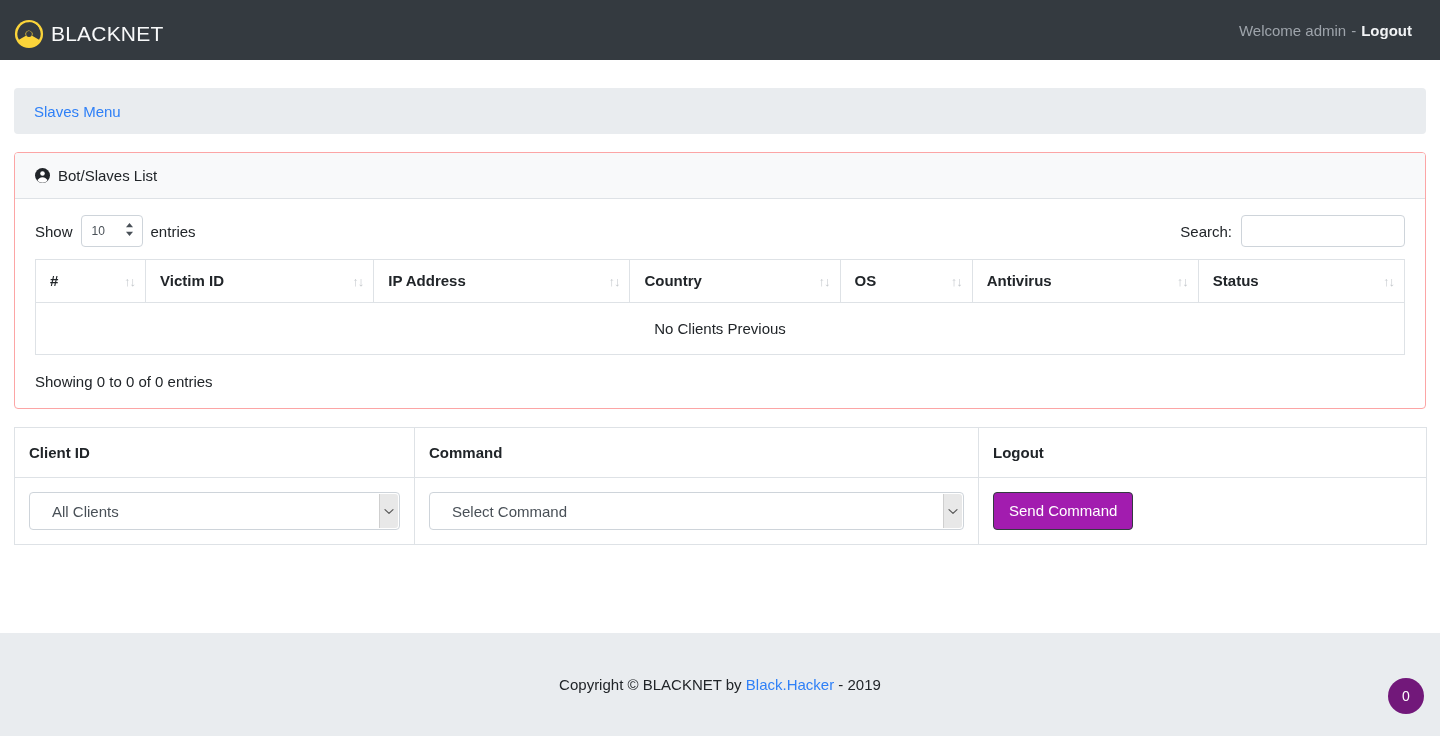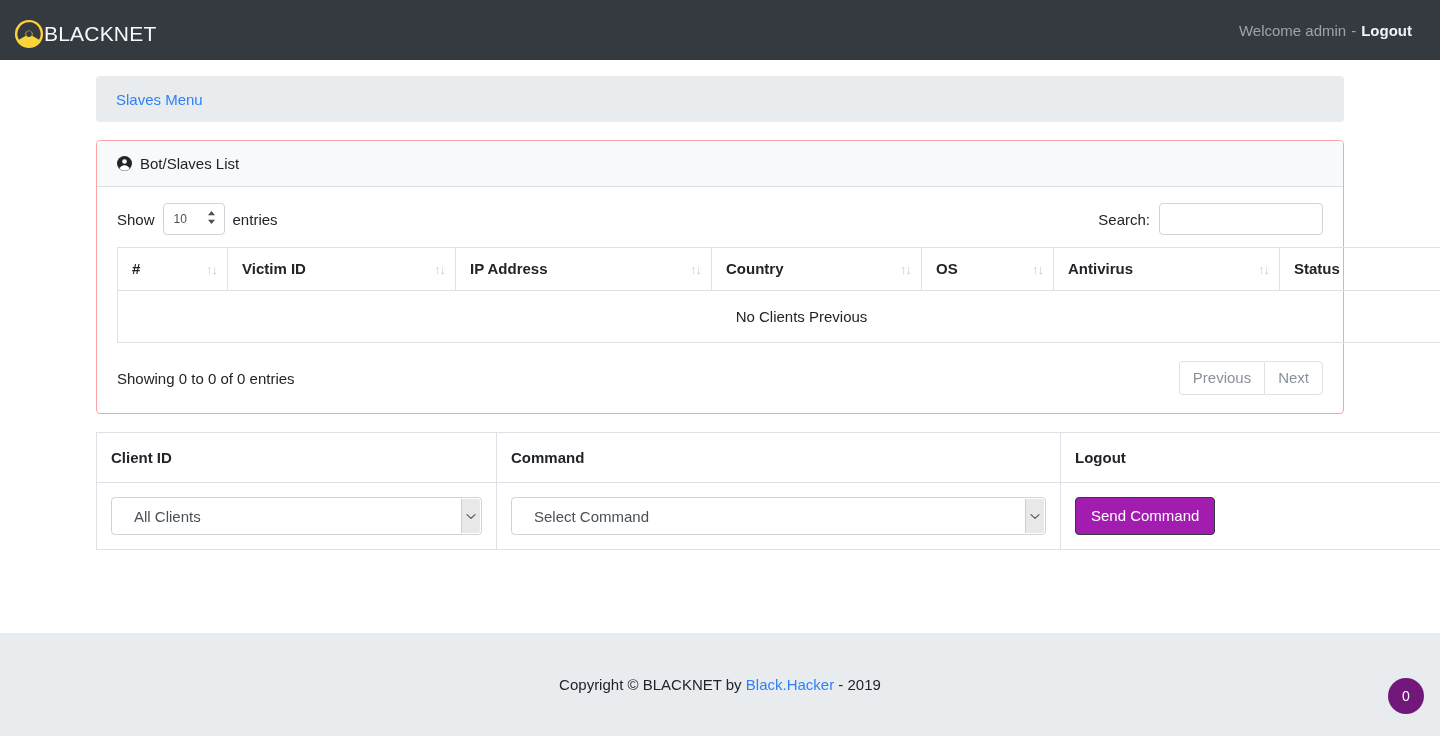--- a/index.html
+++ b/index.html
@@ -18,20 +18,21 @@
     height: 60px;
     background: #343a40;
     display: flex;
     align-items: center;
     justify-content: space-between;
     padding: 0 16px 0 14px;
   }
   .brand {
     display: flex;
     align-items: center;
+    gap: 7px;
     text-decoration: none;
     margin-top: 8px;
   }
   .brand-logo {
     width: 30px; height: 30px;
     display: block;
   }
   .brand-text {
     color: #f8f9fa;
     font-size: 21px;
@@ -46,22 +47,22 @@
     padding-right: 12px;
   }
   .nav-right .logout {
     color: #f1f3f5;
     font-weight: bold;
     text-decoration: none;
   }
 
   
   .container {
-    width: 1248px;
-    margin: 0 auto;
+    width: 1412px;
+    margin: 12px auto;
     padding-top: 16px;
   }
 
   
   .breadcrumb-panel {
     background: #e9ecef;
     border-radius: 4px;
     height: 46px;
     display: flex;
     align-items: center;
@@ -397,24 +398,20 @@
         </thead>
         <tbody>
           <tr>
             <td class="empty" colspan="7">No Clients Previous</td>
           </tr>
         </tbody>
       </table>
 
       <div class="dt-bottom">
         <div class="dt-info">Showing 0 to 0 of 0 entries</div>
-        <div class="pagination">
-          <button class="page-btn first">Previous</button>
-          <button class="page-btn last">Next</button>
-        </div>
       </div>
 
     </div>
   </div>
 
   <table class="cmd">
     <colgroup>
       <col style="width:400px">
       <col style="width:564px">
       <col style="width:448px">

